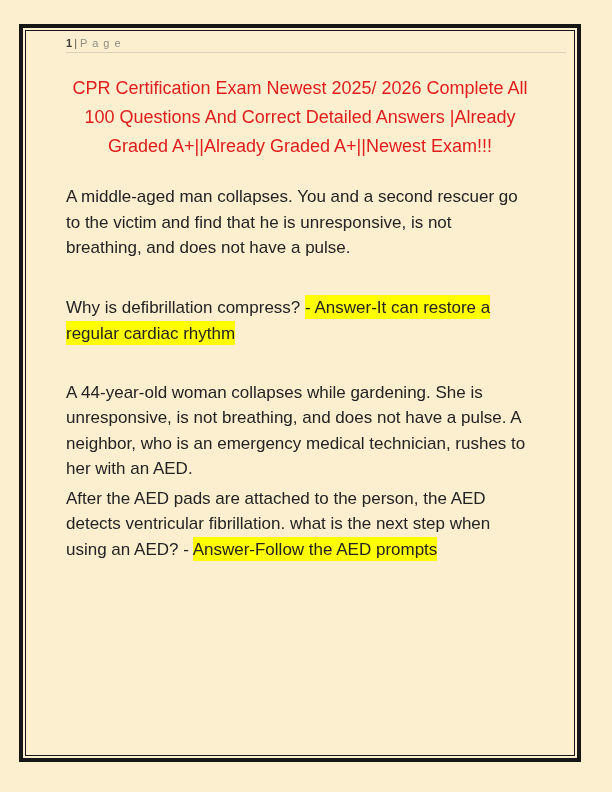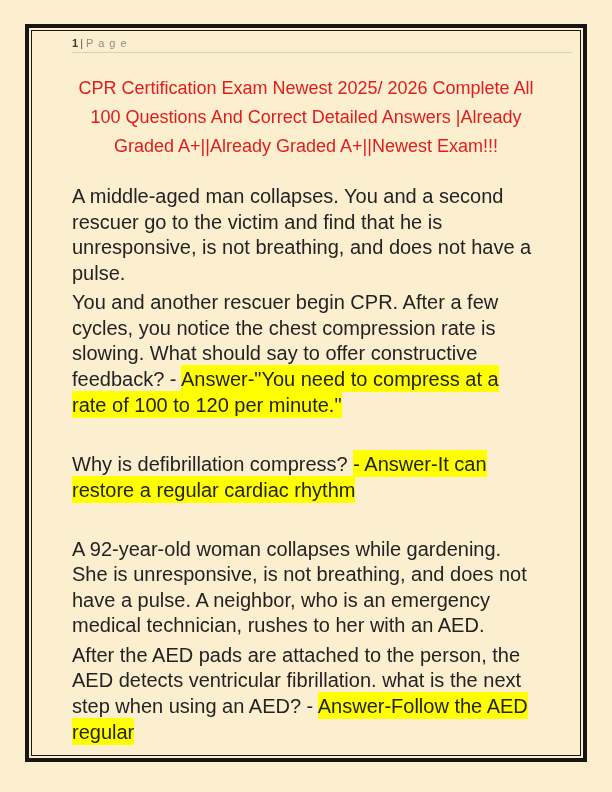--- a/index.html
+++ b/index.html
@@ -6,21 +6,21 @@
   html, body { width: 612px; height: 792px; }
   body {
     position: relative;
     overflow: hidden;
     background: var(--paper, #fcefcf);
     font-family: "Liberation Sans", sans-serif;
     color: var(--text, #232323);
   }
   .frame {
     position: absolute;
-    left: 25px; top: 24px;
+    left: 19px; top: 24px;
     width: 562px; height: 738px;
     border: 4px solid var(--ink, #161616);
   }
   .frame-inner {
     position: absolute;
     inset: 2px;
     border: 1px solid var(--ink, #161616);
     background: var(--paper, #fcefcf);
   }
   .page-header {
@@ -50,21 +50,21 @@
     margin: 21px auto 0 auto;
     text-align: center;
     font-size: 18px;
     font-weight: normal;
     line-height: 29px;
     color: var(--title-red, #df1d1d);
   }
   .doc-body {
     width: 460px;
     margin: 23px 0 0 40px;
-    font-size: 20px;
+    font-size: 17px;
     line-height: 25.5px;
   }
   .doc-body p { margin: 0 0 4px 0; }
   .blank-line { height: 30px; }
   mark.hl {
     background: var(--highlight, #ffff00);
     color: inherit;
     padding: 2.5px 0;
   }
 </style>
@@ -78,27 +78,26 @@
       <span class="pnum">1</span><span class="psep">|</span><span class="pword">P a g e</span>
     </div>
     <div class="header-rule"></div>
 
     <div class="doc-title">CPR Certification Exam Newest 2025/ 2026 Complete All 100 Questions And Correct Detailed Answers |Already Graded A+||Already Graded A+||Newest Exam!!!</div>
 
     <div class="doc-body">
 
       <p><span>A middle-aged man collapses. You and a second rescuer go to the victim and find that he is unresponsive, is not breathing, and does not have a pulse.</span><mark class="hl"></mark></p>
 
-      <p><span>You and another rescuer begin CPR. After a few cycles, you notice the chest compression rate is slowing. What should say to offer constructive feedback? - </span><mark class="hl">Answer-"You need to compress at a rate of 100 to 120 per minute."</mark></p>
 
       <div class="blank-line"></div>
 
       <p><span>Why is defibrillation compress? </span><mark class="hl">- Answer-It can restore a regular cardiac rhythm</mark></p>
 
       <div class="blank-line"></div>
 
-      <p><span>A 92-year-old woman collapses while gardening. She is unresponsive, is not breathing, and does not have a pulse. A neighbor, who is an emergency medical technician, rushes to her with an AED.</span><mark class="hl"></mark></p>
+      <p><span>A 44-year-old woman collapses while gardening. She is unresponsive, is not breathing, and does not have a pulse. A neighbor, who is an emergency medical technician, rushes to her with an AED.</span><mark class="hl"></mark></p>
 
-      <p><span>After the AED pads are attached to the person, the AED detects ventricular fibrillation. what is the next step when using an AED? - </span><mark class="hl">Answer-Follow the AED regular</mark></p>
+      <p><span>After the AED pads are attached to the person, the AED detects ventricular fibrillation. what is the next step when using an AED? - </span><mark class="hl">Answer-Follow the AED prompts</mark></p>
 
     </div>
   </div>
 </div>
 
 </body></html>

